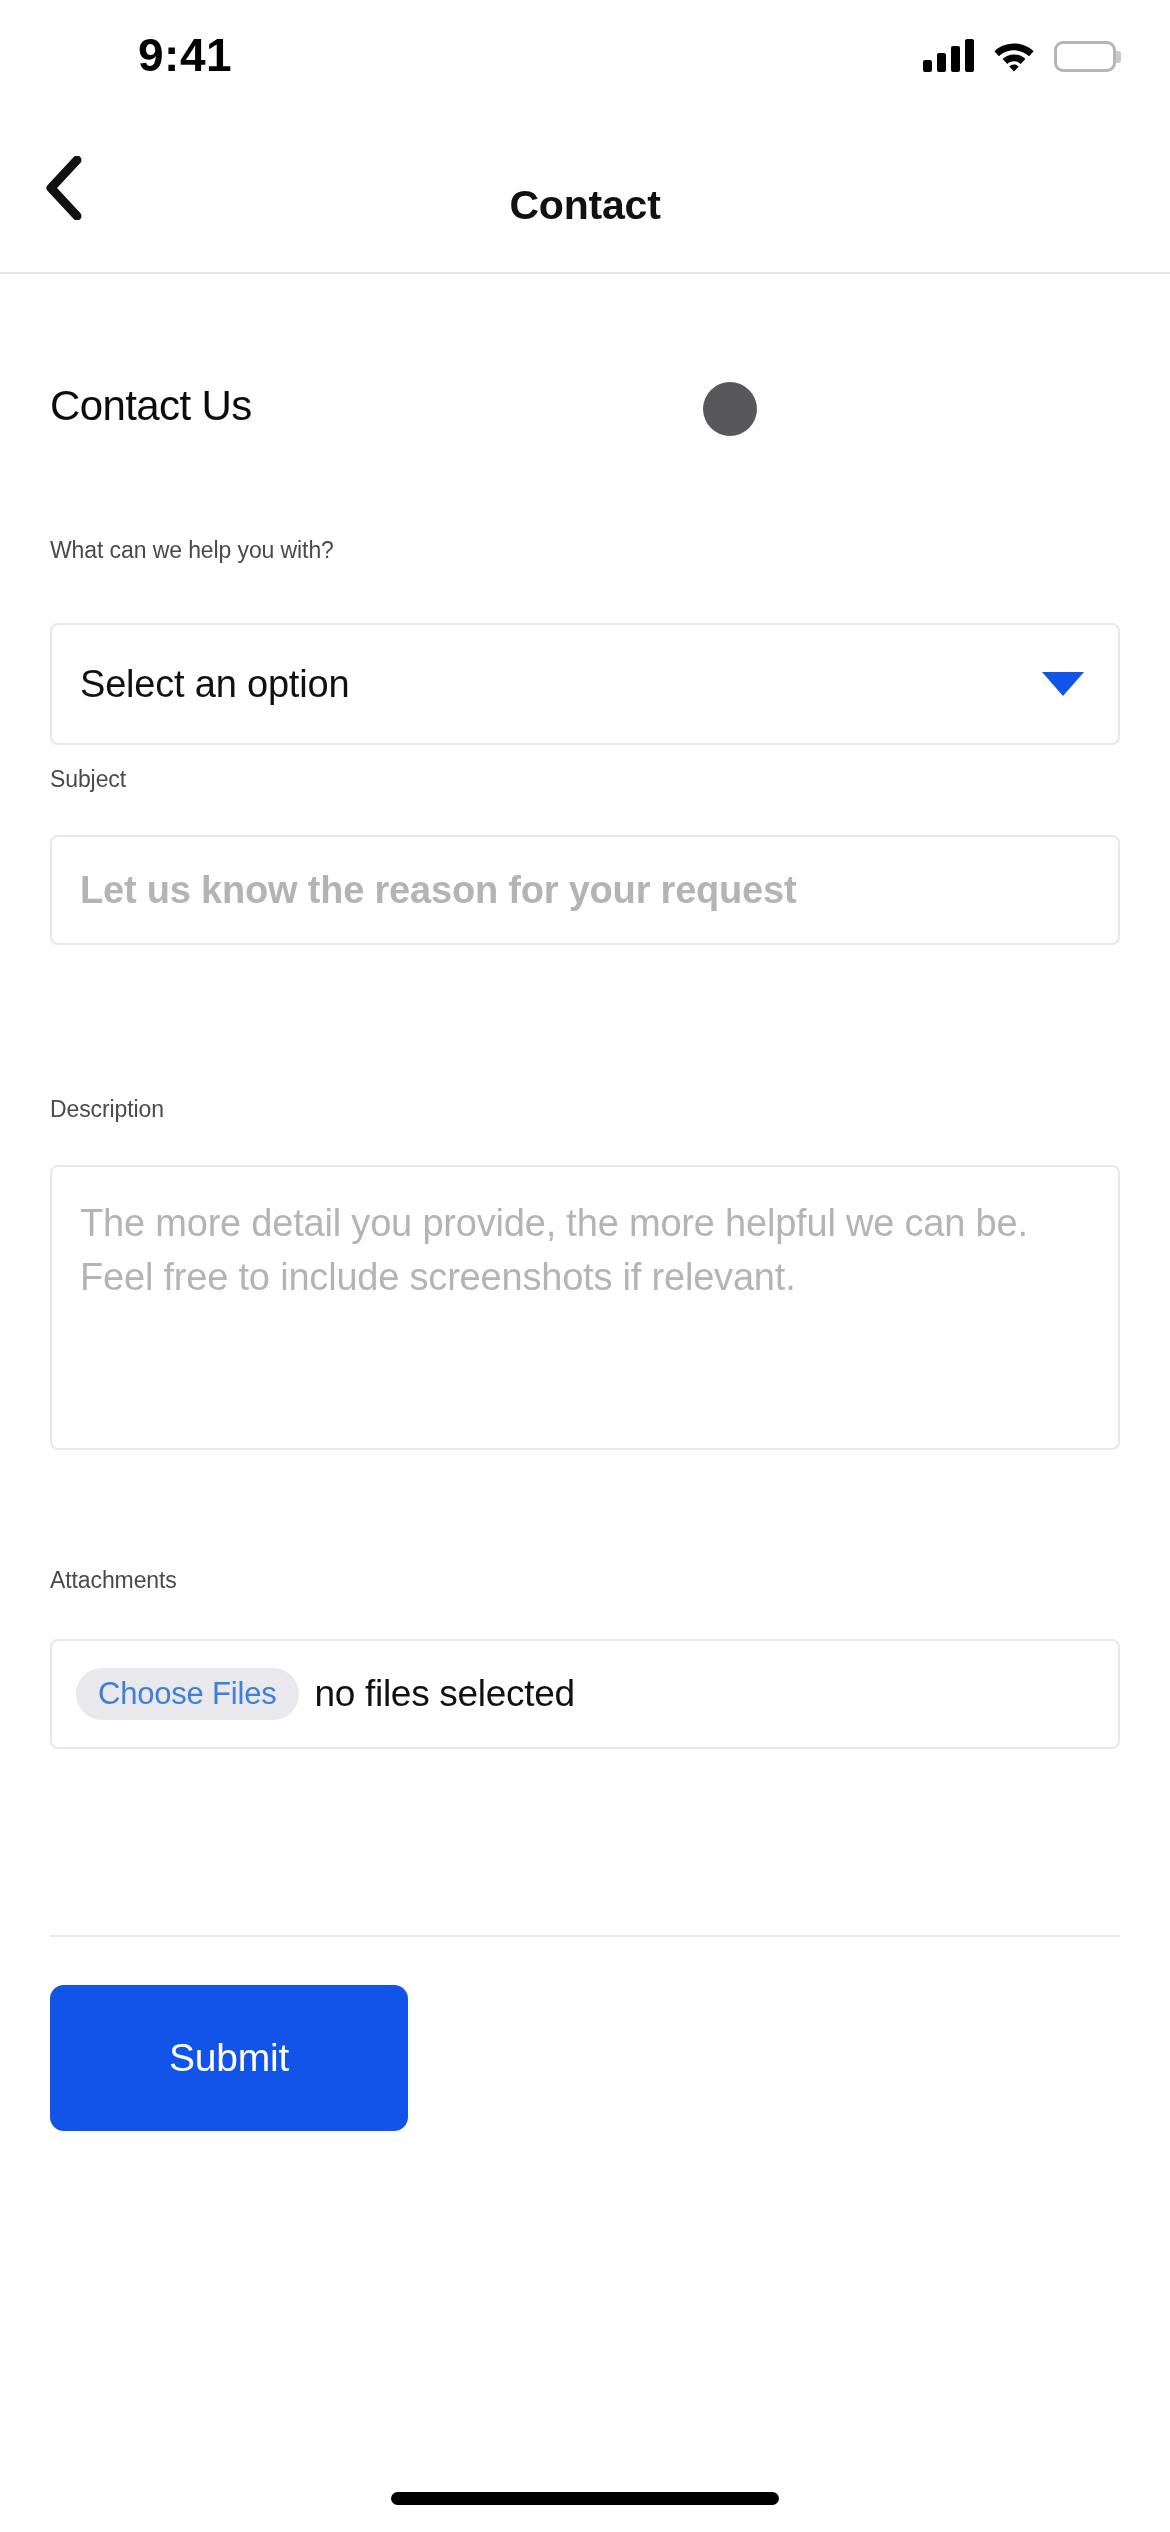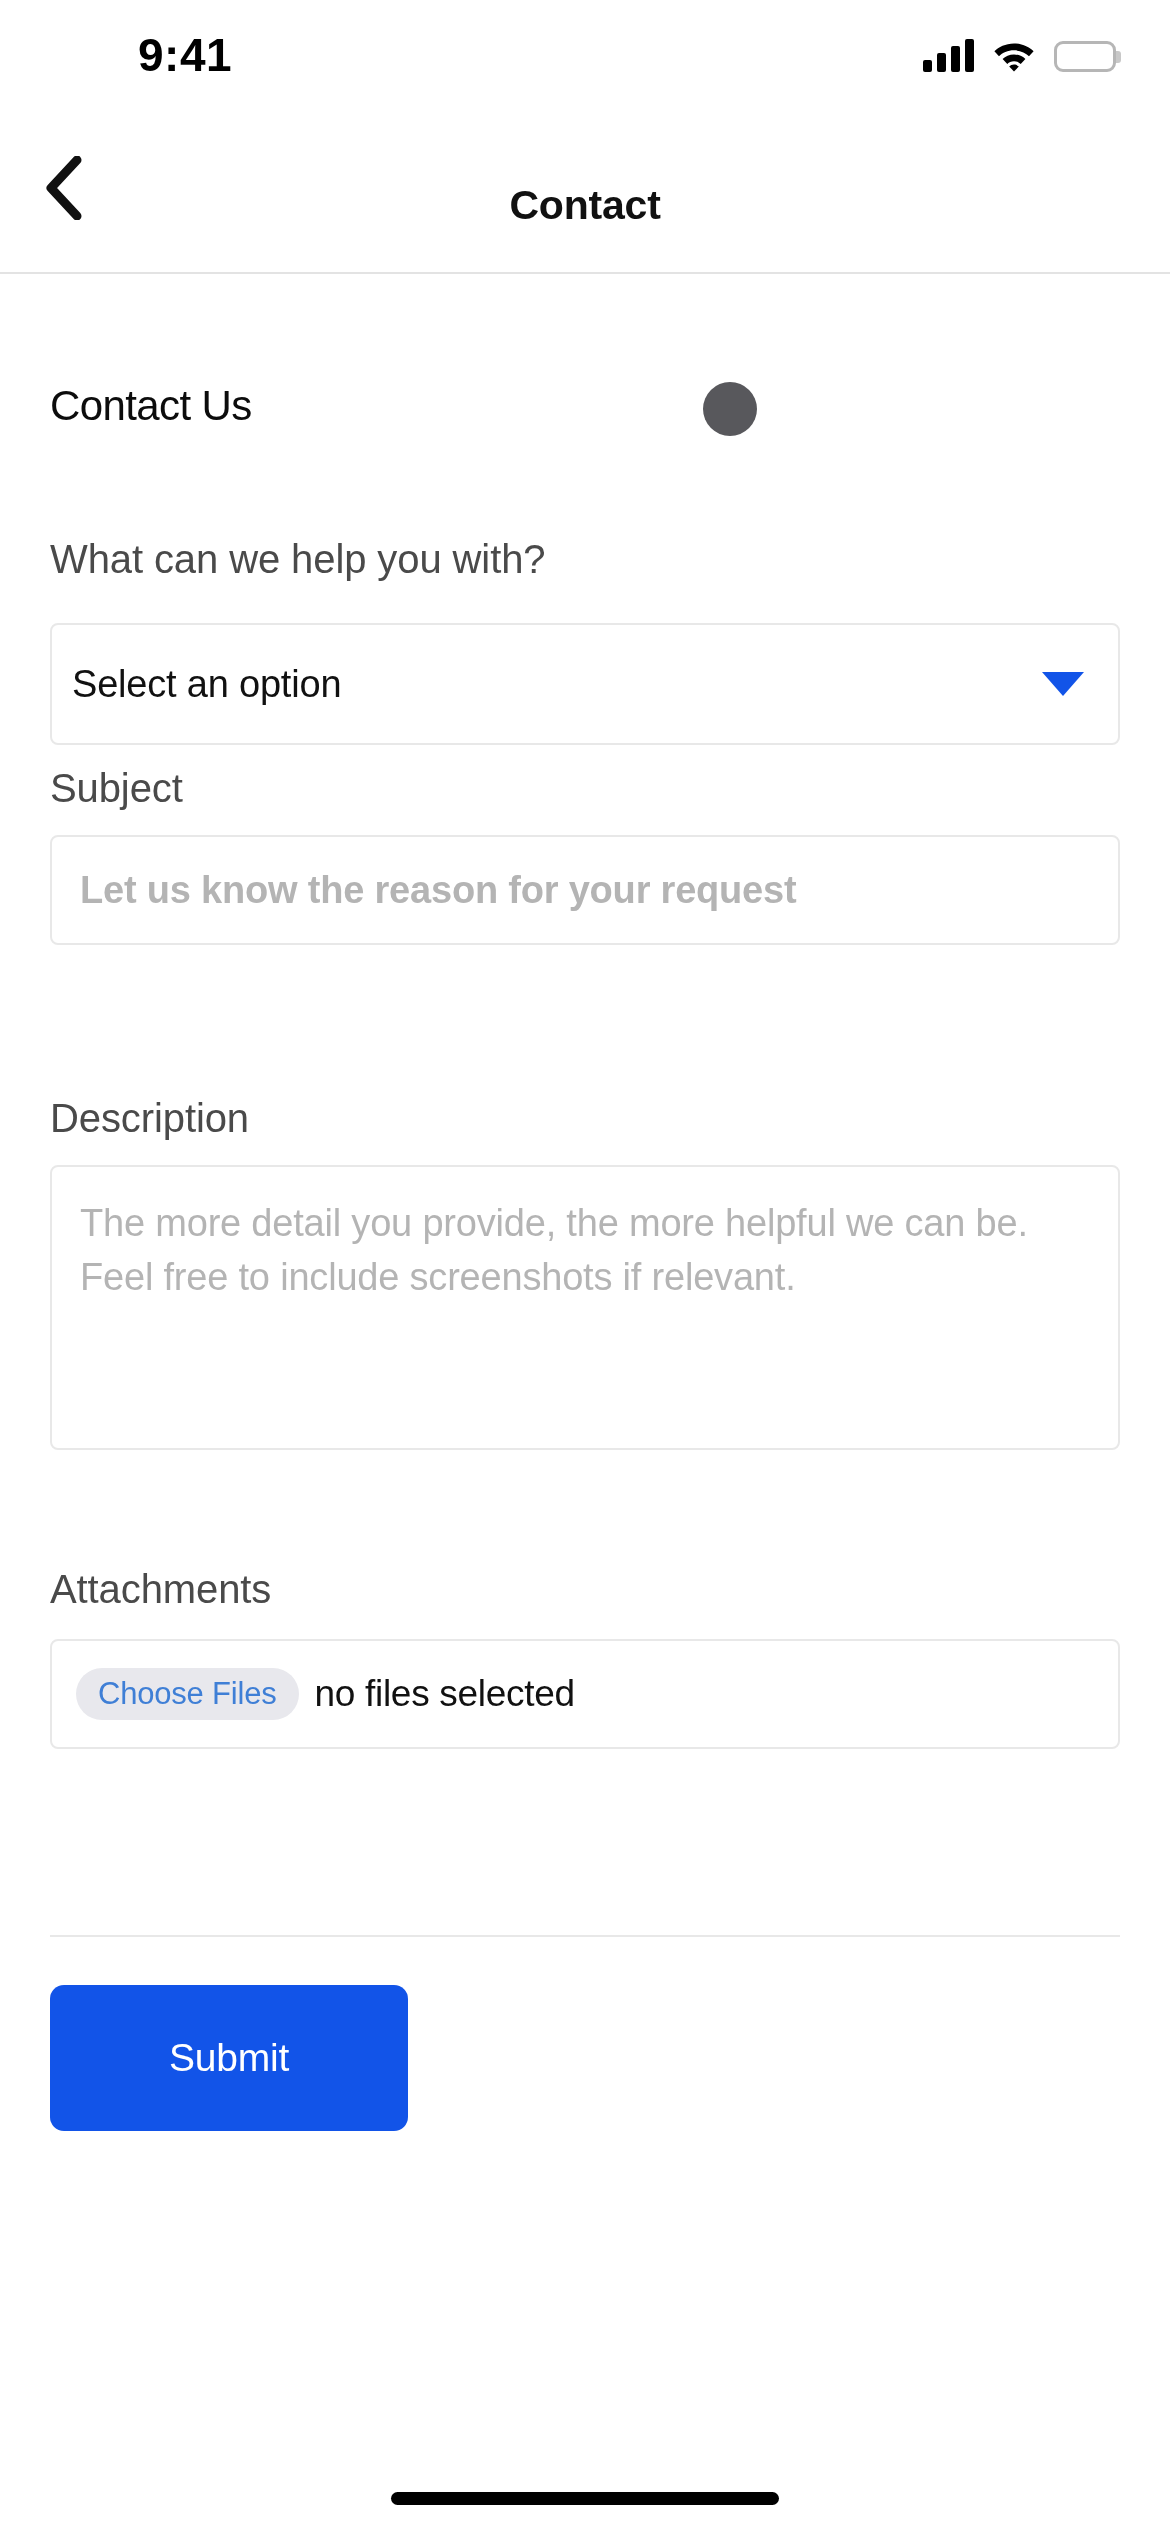--- a/index.html
+++ b/index.html
@@ -142,21 +142,21 @@
     font-size: 42px;
     font-weight: 400;
     color: #0c0c0c;
     letter-spacing: -0.6px;
     line-height: 1;
   }
 
   .field-label {
     position: absolute;
     left: 50px;
-    font-size: 40px;
+    font-size: 23px;
     font-weight: 400;
     color: #4a4a4a;
     letter-spacing: -0.1px;
   }
 
   .input-box {
     position: absolute;
     left: 50px;
     width: 1070px;
     border: 2px solid #e8e8e8;
@@ -166,21 +166,21 @@
 
   
   .select-box {
     top: 349px;
     height: 122px;
     display: flex;
     align-items: center;
     cursor: pointer;
   }
   .select-value {
-    margin-left: 20px;
+    margin-left: 28px;
     font-size: 38px;
     color: #111111;
     letter-spacing: -0.2px;
     text-align: right;
   }
   .select-arrow {
     position: absolute;
     right: 34px;
     top: 50%;
     transform: translateY(-50%);

